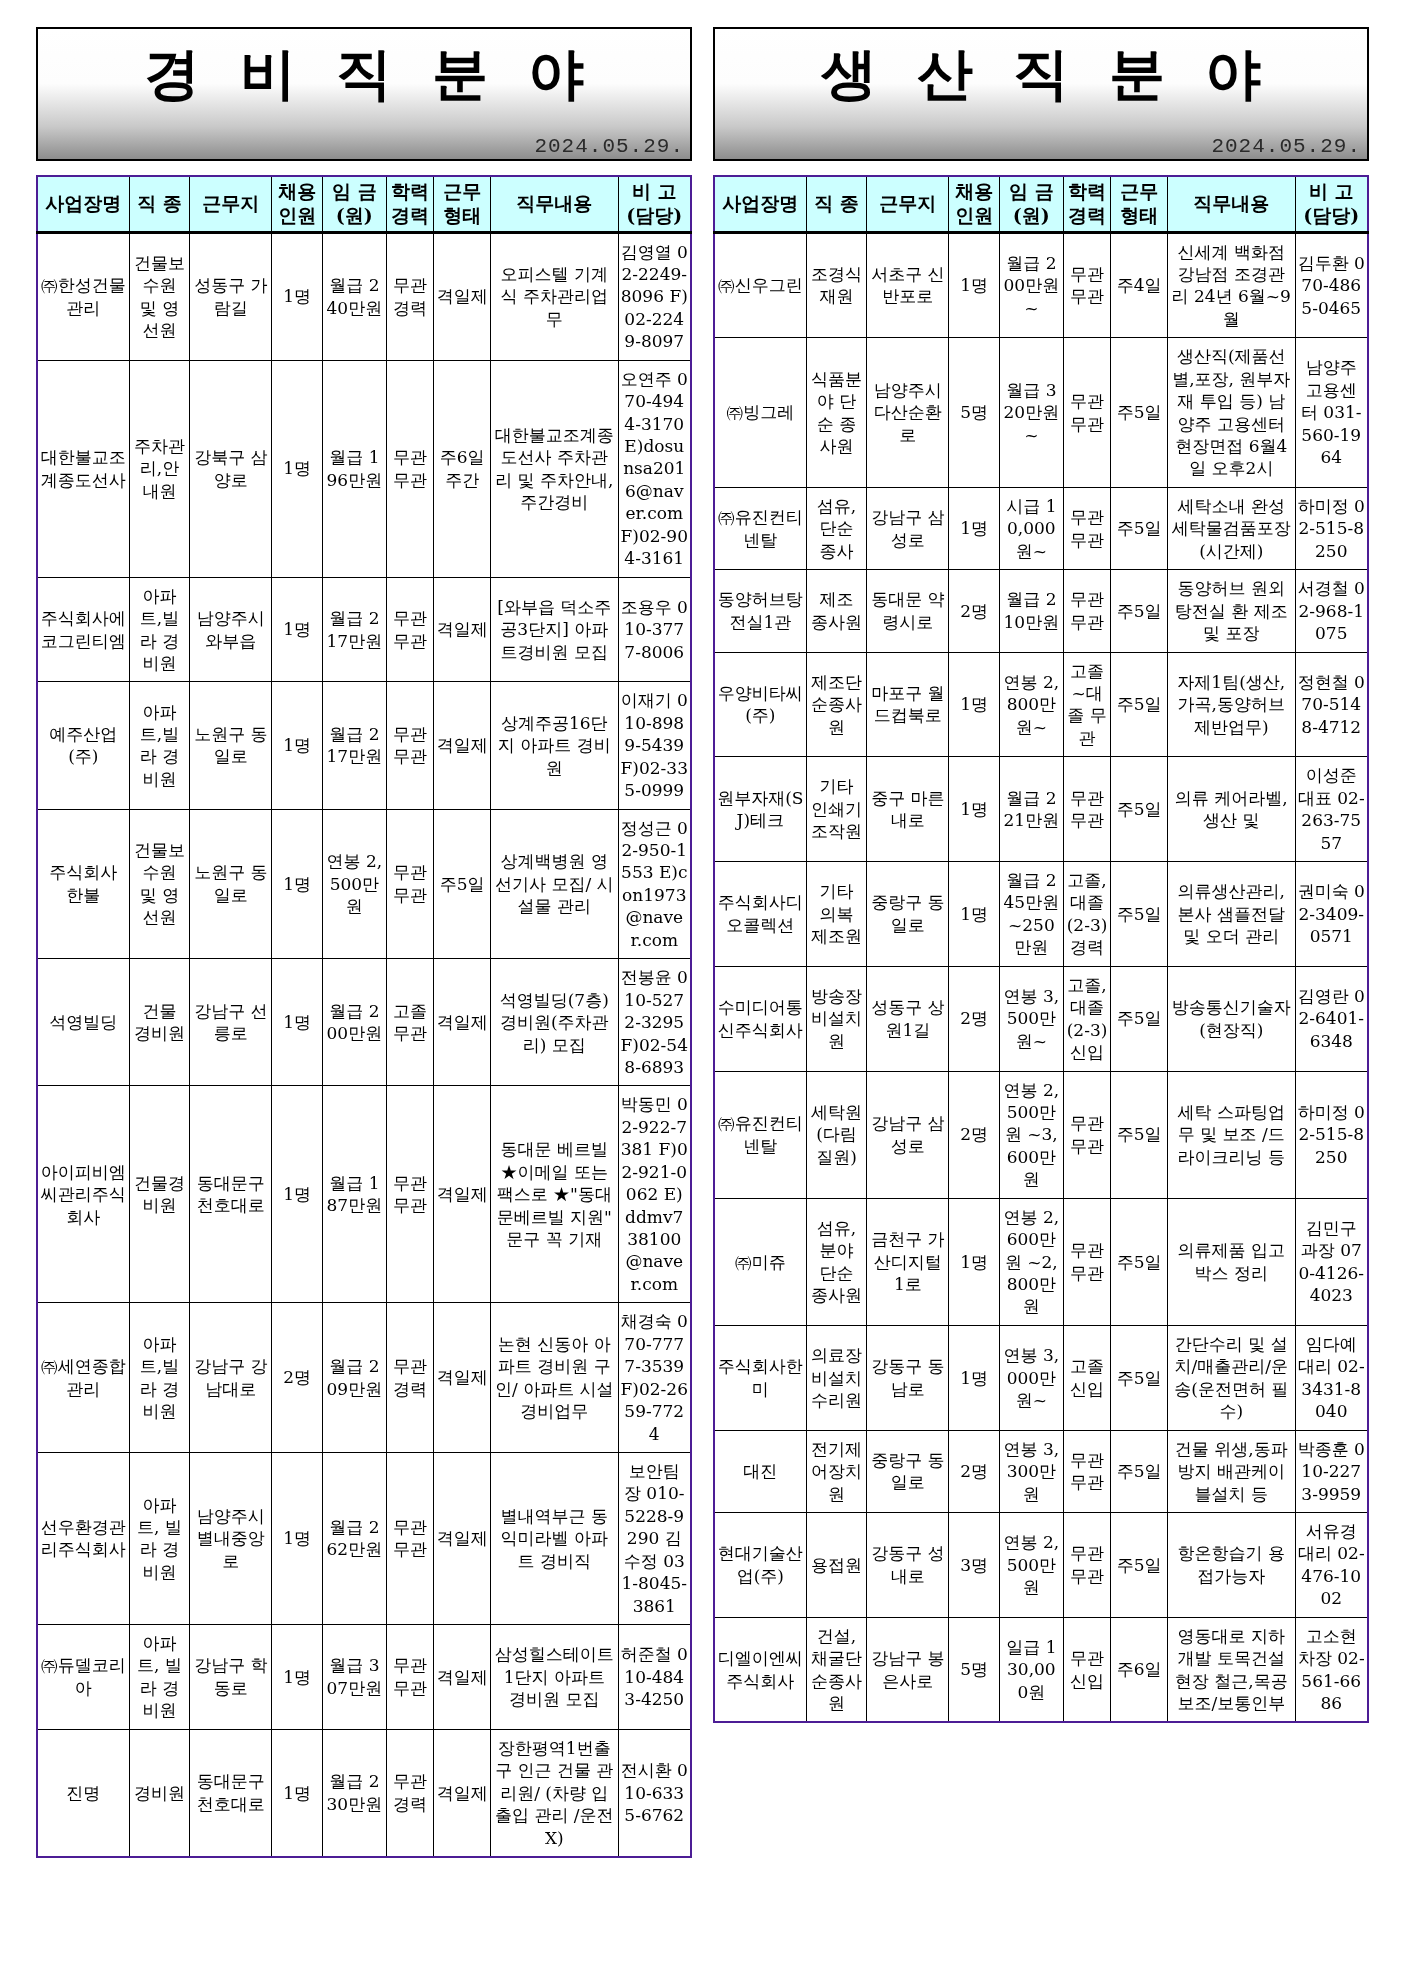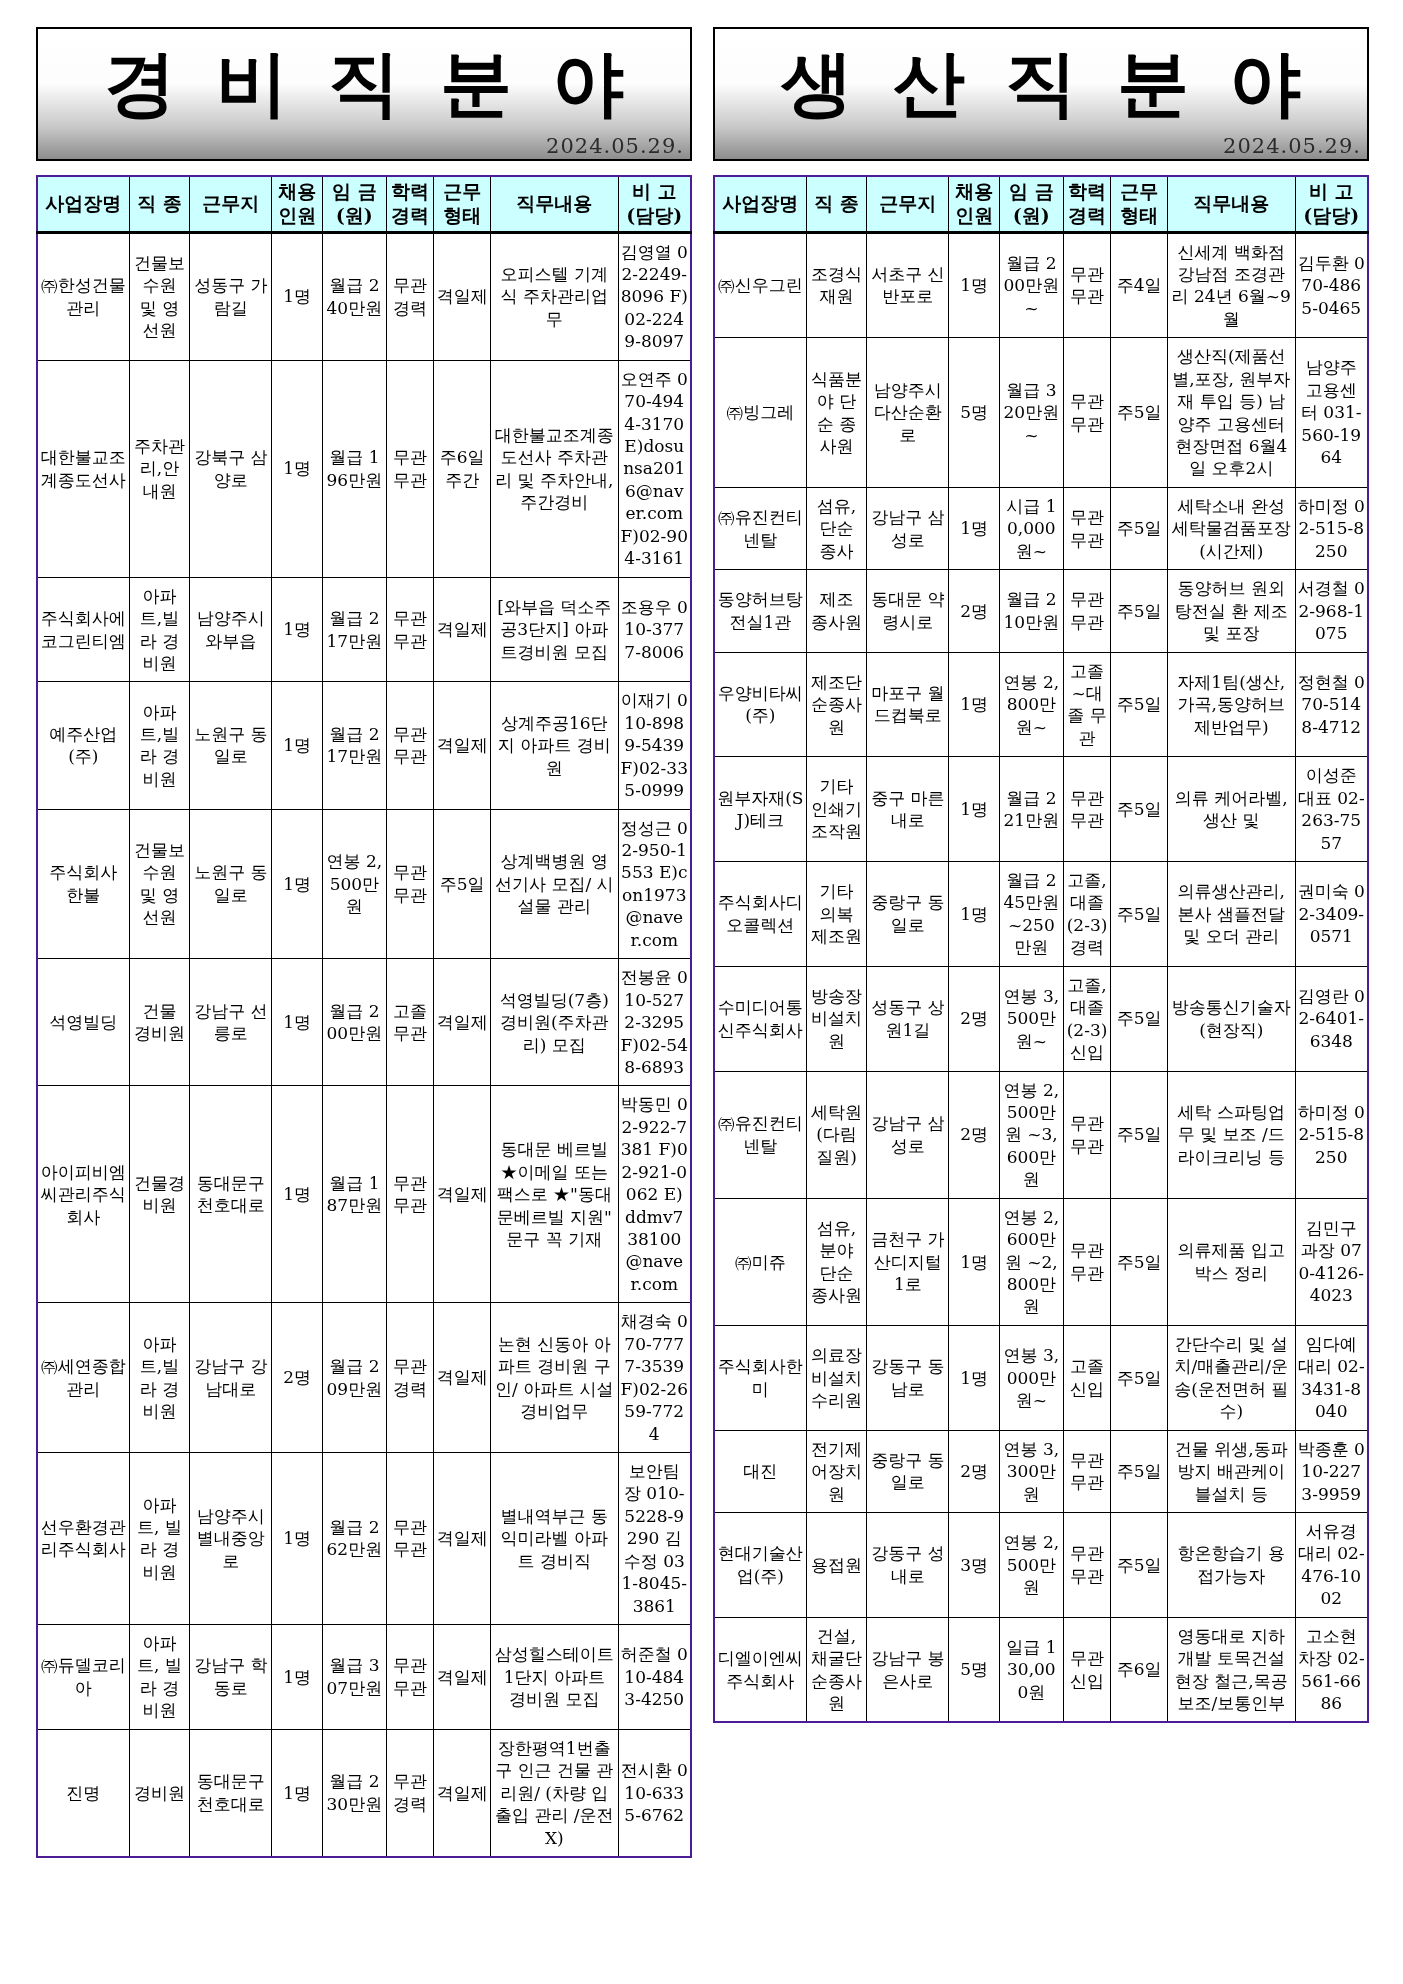--- a/index.html
+++ b/index.html
@@ -11,26 +11,26 @@
   .page { display:flex; gap:21px; padding:27px 0 0 36px; }
   .panel { width:656px; flex:0 0 auto; }
 
   .banner {
     position:relative; height:130px;
     border:2px solid #000;
     background:linear-gradient(to bottom,#ffffff 0%,#fdfdfd 42%,#c9c9c9 75%,#8d8d8d 100%);
   }
   .banner .title {
     text-align:center; font-weight:bold;
-    font-size:72px; letter-spacing:40px; padding-left:40px;
+    font-size:56px; letter-spacing:40px; padding-left:40px;
     padding-top:14px; line-height:1.1;
   }
   .banner .date {
     position:absolute; right:6px; bottom:1px;
-    font-size:21px; color:#2b2b2b; letter-spacing:1px;
+    font-size:21px; color:#2b2b2b; letter-spacing:1px;font-family:Liberation Mono, monospace;
   }
 
   table.jobs {
     width:100%; margin-top:14px;
     border-collapse:collapse; table-layout:fixed;
     border:2px solid #4c1d95;
   }
   .jobs th, .jobs td {
     border:1px solid #000;
     text-align:center; vertical-align:middle;

